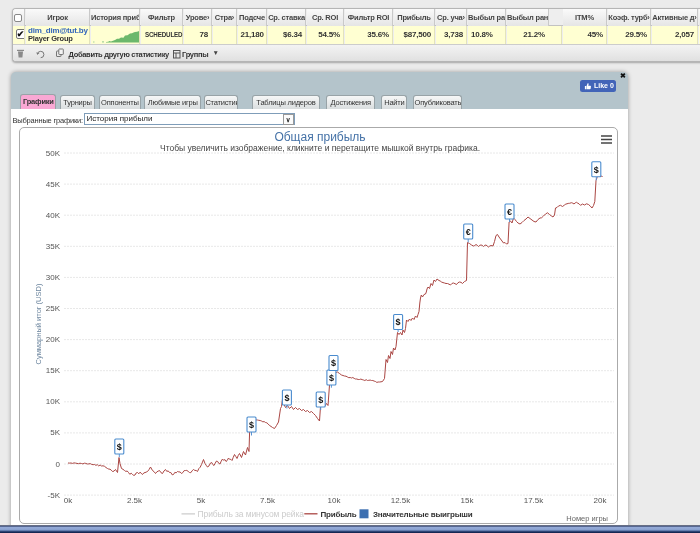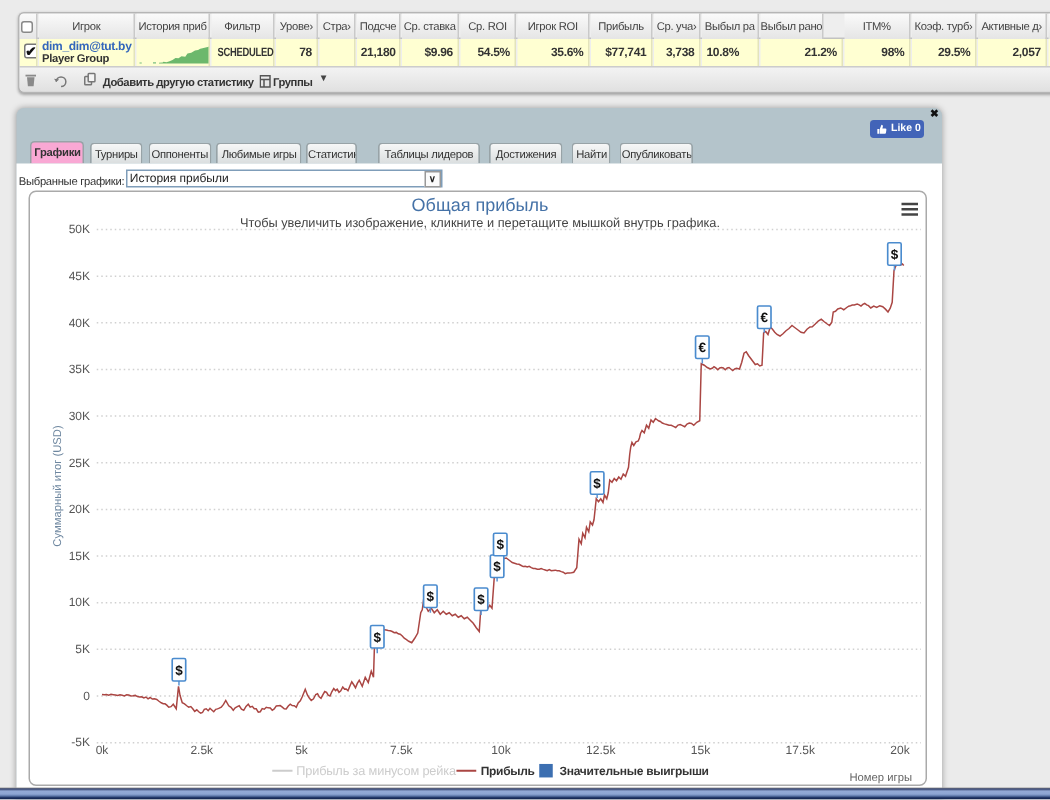--- a/index.html
+++ b/index.html
@@ -1,35 +1,35 @@
 <!DOCTYPE html>
 <html><head><meta charset="utf-8"><style>
 * {margin:0;padding:0;box-sizing:border-box}
 body {width:700px;height:533px;overflow:hidden;position:relative;background:#ebebeb;font-family:"Liberation Sans", sans-serif}
-.hc {position:absolute;top:0;height:17px;font-size:7.5px;letter-spacing:-0.2px;font-weight:normal;color:#444;text-align:center;line-height:17px;border-right:1px solid #c9c9c9;background:linear-gradient(#fafafa,#e5e5e5);white-space:nowrap;overflow:hidden}
+.hc {position:absolute;top:0;height:17px;font-size:7.5px;letter-spacing:-0.2px;font-weight:bold;color:#444;text-align:center;line-height:17px;border-right:1px solid #c9c9c9;background:linear-gradient(#fafafa,#e5e5e5);white-space:nowrap;overflow:hidden}
 .vc {position:absolute;top:0;height:18px;font-size:8px;letter-spacing:-0.2px;font-weight:bold;color:#333;line-height:18px;border-right:1px solid #e3e3bb;background:#ffffd2;white-space:nowrap;overflow:hidden;padding:0 3px}
 .ckb {display:inline-block;width:10px;height:10px;border:1px solid #777;background:#fff;border-radius:2px;font-size:9px;line-height:9px;vertical-align:middle;color:#111;font-weight:bold}
 .lnk {color:#3366bb;font-weight:bold;font-size:8px;letter-spacing:-0.2px}
 .pg {color:#333;font-weight:bold;font-size:7.5px;letter-spacing:-0.2px}
 .tab {position:absolute;top:1.3px;height:14px;background:linear-gradient(#f6f7f7,#dadedf);border:1px solid #98a3a7;border-bottom:none;border-radius:3px 3px 0 0;font-size:7.5px;letter-spacing:-0.2px;color:#333;text-align:center;line-height:13px;white-space:nowrap;overflow:hidden}
 .tab.act {background:#f9a8d4;top:0;height:15.3px;font-weight:bold}
 </style></head><body>
 
 <div style="position:absolute;left:11.5px;top:7.5px;width:700px;height:54px;border-radius:4px 0 0 4px;box-shadow:0 1px 2px rgba(0,0,0,.3);border:1px solid #b5b5b5;border-right:none;background:#eee;overflow:hidden">
   <div style="position:absolute;left:0;top:0;width:100%;height:17px;border-bottom:1px solid #c2c2c2">
       <div class="hc" style="left:0.0px;width:12.5px"><span style="display:inline-block;width:8px;height:8px;border:1px solid #888;background:#fff;border-radius:2px;vertical-align:middle"></span></div>
       <div class="hc" style="left:13.5px;width:64px">Игрок</div>
       <div class="hc" style="left:78.5px;width:49px">История приб</div>
       <div class="hc" style="left:128.5px;width:42px">Фильтр</div>
       <div class="hc" style="left:171.5px;width:28px">Урове›</div>
       <div class="hc" style="left:200.5px;width:24px">Стра›</div>
       <div class="hc" style="left:225.5px;width:29px">Подсче</div>
       <div class="hc" style="left:255.5px;width:38px">Ср. ставка</div>
       <div class="hc" style="left:294.5px;width:37px">Ср. ROI</div>
-      <div class="hc" style="left:332.5px;width:48px">Игрок ROI</div>
+      <div class="hc" style="left:332.5px;width:48px">Фильтр ROI</div>
       <div class="hc" style="left:381.5px;width:41px">Прибыль</div>
       <div class="hc" style="left:423.5px;width:31px">Ср. уча›</div>
       <div class="hc" style="left:455.5px;width:38px">Выбыл ра</div>
       <div class="hc" style="left:494.5px;width:42px">Выбыл рано/ср</div>
       <div class="hc" style="left:550.5px;width:44px">ITM%</div>
       <div class="hc" style="left:595.5px;width:43px">Коэф. турб›</div>
       <div class="hc" style="left:639.5px;width:46px">Активные д›</div>
       <div class="hc" style="left:686.5px;width:29px">Об›</div>
     </div>
   <div style="position:absolute;left:0;top:17px;width:100%;height:18px">
@@ -39,28 +39,28 @@
         <svg width="49" height="18" style="display:block">
           <path d="M15,16.4 L15,15.9 L17.5,15.7 L18,15.1 L20,15.5 L22,14.8 L24,14 L26,12.7 L28,12.8 L30,11.5 L32.5,11.8 L34,9.6 L36.5,9.2 L39,7.6 L41,7.3 L42.5,6.5 L44,6.1 L46,5.7 L47.5,5.3 L48.5,4.9 L49.3,3.8 L49.3,16.4 Z" fill="#6cb86c"></path>
           <rect x="2" y="15.6" width="1.5" height="0.8" fill="#8fc98f"></rect>
           <rect x="11" y="15.4" width="2" height="1" fill="#8fc98f"></rect>
         </svg>
       </div>
       <div class="vc" style="left:128.5px;width:42px;text-align:left;overflow:visible;padding:0 0 0 4px"><span style="display:inline-block;transform:scaleX(0.78);transform-origin:0 50%;white-space:nowrap">SCHEDULED</span></div>
       <div class="vc" style="left:171.5px;width:28px;text-align:right">78</div>
       <div class="vc" style="left:200.5px;width:24px;text-align:right"></div>
       <div class="vc" style="left:225px;width:29px;text-align:center">21,180</div>
-      <div class="vc" style="left:255.5px;width:38px;text-align:right">$9.96</div>
+      <div class="vc" style="left:255.5px;width:38px;text-align:right">$6.34</div>
       <div class="vc" style="left:294.5px;width:37px;text-align:right">54.5%</div>
       <div class="vc" style="left:332.5px;width:48px;text-align:right">35.6%</div>
-      <div class="vc" style="left:381.5px;width:41px;text-align:right">$77,741</div>
+      <div class="vc" style="left:381.5px;width:41px;text-align:right">$87,500</div>
       <div class="vc" style="left:423.5px;width:31px;text-align:right">3,738</div>
       <div class="vc" style="left:455.5px;width:38px;text-align:left">10.8%</div>
-      <div class="vc" style="left:494.5px;width:55px;text-align:right">21.2%</div>
-      <div class="vc" style="left:550.5px;width:44px;text-align:right">98%</div>
+      <div class="vc" style="left:494.5px;width:55px;text-align:center">21.2%</div>
+      <div class="vc" style="left:550.5px;width:44px;text-align:right">45%</div>
       <div class="vc" style="left:595.5px;width:43px;text-align:right">29.5%</div>
       <div class="vc" style="left:639.5px;width:46px;text-align:right">2,057</div>
       <div class="vc" style="left:686.5px;width:29px;text-align:right"></div>
     </div>
   <div style="position:absolute;left:0;top:35px;width:100%;height:19px;background:linear-gradient(#f3f3f3,#dedede);border-top:1px solid #ccc;font-size:7.5px;letter-spacing:-0.3px;font-weight:bold;color:#333">
     <svg width="220" height="19" style="position:absolute;left:0;top:0">
       <g stroke="#777" fill="none" stroke-width="1">
         <path d="M5 6.5 h5 l-0.6 6 h-3.8 z" fill="#8a8a8a" stroke="none"></path>
           <rect x="4" y="4.8" width="7" height="1.2" fill="#8a8a8a" stroke="none"></rect>
         <path d="M24.5 9.5 a3.2 3.2 0 1 1 3.2 3.2"></path>

